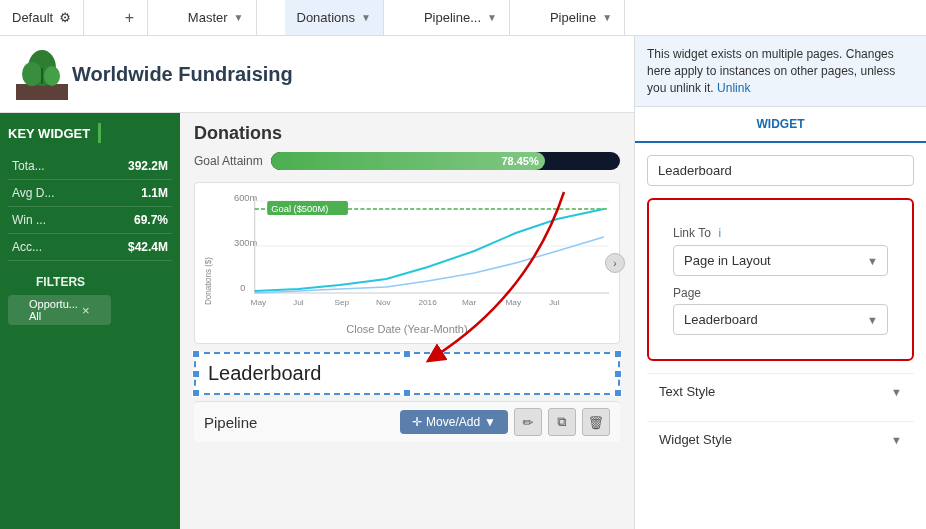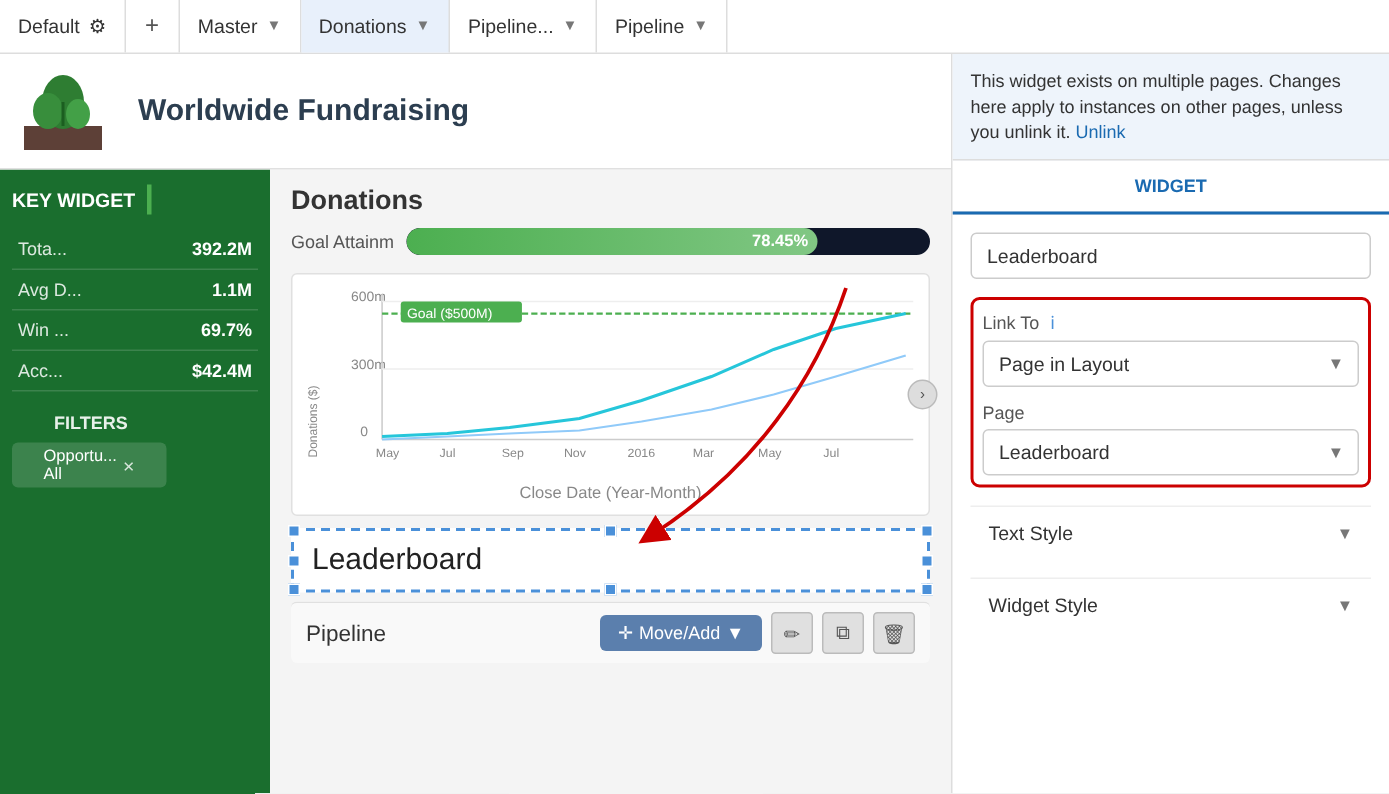--- a/index.html
+++ b/index.html
@@ -6,20 +6,21 @@
     body { font-family: 'Segoe UI', Arial, sans-serif; font-size: 13px; background: #f0f0f0; width: 926px; height: 529px; overflow: hidden; display: flex; flex-direction: column; }
 
     
     .tab-bar {
       display: flex;
       align-items: center;
       background: #fff;
       border-bottom: 1px solid #ddd;
       height: 36px;
       flex-shrink: 0;
+      gap: 28px;
     }
     .tab {
       display: flex;
       align-items: center;
       padding: 0 12px;
       height: 100%;
       border-right: 1px solid #ddd;
       cursor: pointer;
       white-space: nowrap;
       font-size: 13px;
@@ -54,21 +55,21 @@
       background: #f4f4f4;
       overflow: hidden;
     }
 
     
     .dashboard-header {
       background: #fff;
       padding: 12px 16px;
       display: flex;
       align-items: center;
-      gap: 24px;
+      gap: 4px;
       border-bottom: 1px solid #e0e0e0;
     }
     .logo-img {
       width: 52px;
       height: 52px;
     }
     .dashboard-title {
       font-size: 20px;
       font-weight: 600;
       color: #2c3e50;
@@ -361,21 +362,21 @@
       transform: translateY(-50%);
       color: #777;
       font-size: 11px;
       pointer-events: none;
     }
 
     
     .link-section {
       border: 2px solid #cc0000;
       border-radius: 6px;
-      padding: 6px;
+      padding: 24px;
       display: flex;
       flex-direction: column;
       gap: 10px;
     }
 
     .section-divider {
       display: flex;
       align-items: center;
       justify-content: space-between;
       padding: 10px 12px;

